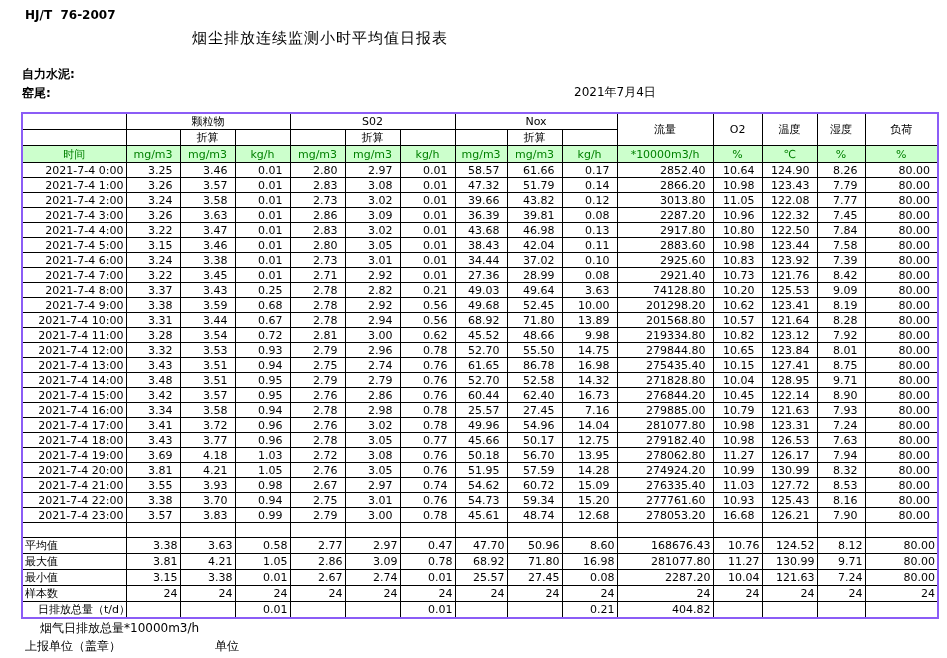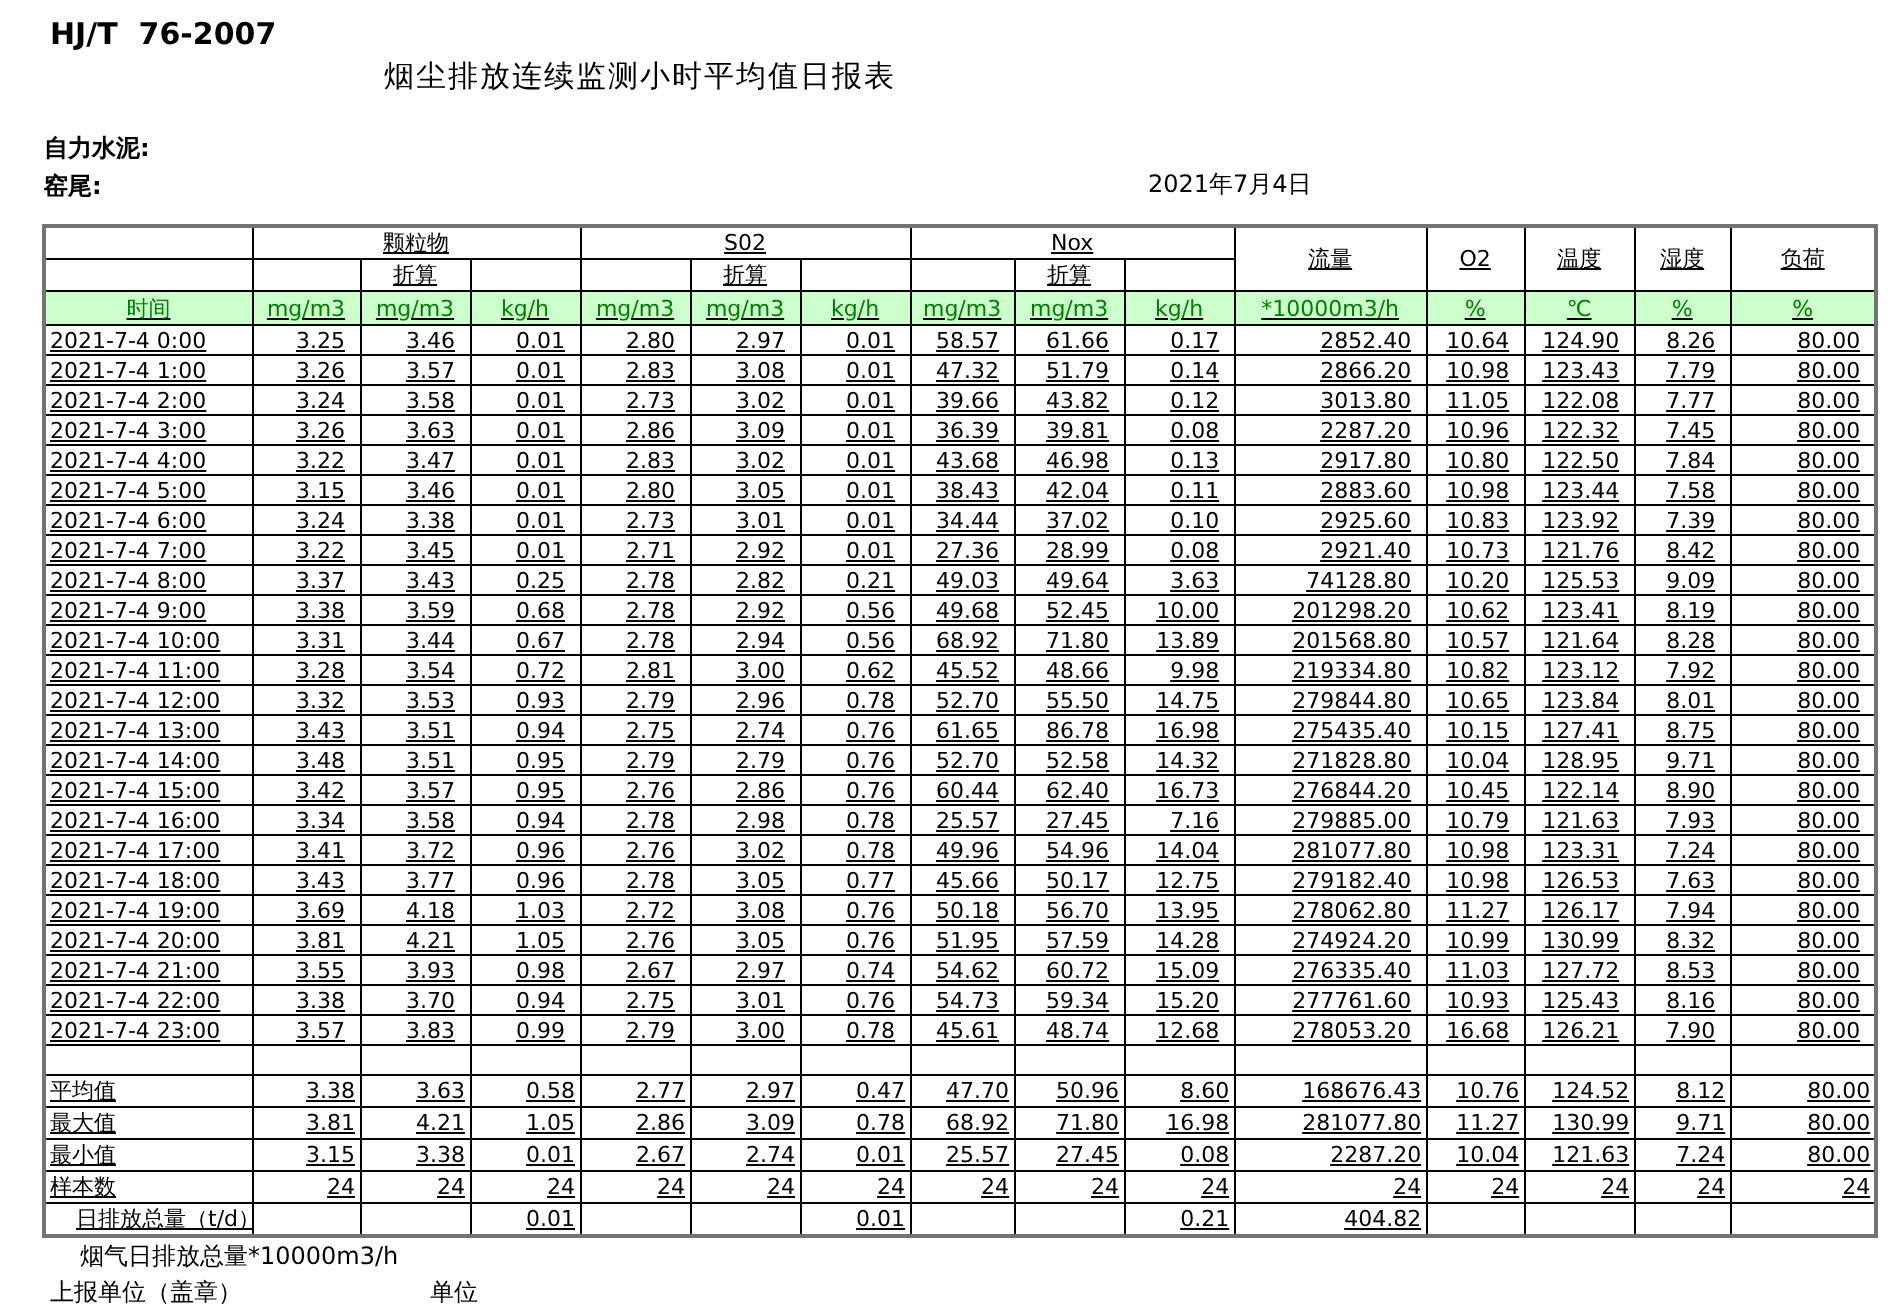--- a/index.html
+++ b/index.html
@@ -4,36 +4,36 @@
 <style>
   * { margin:0; padding:0; box-sizing:border-box; }
   html,body { background:#fff; }
   body {
     width:947px; height:658px; position:relative; overflow:hidden;
     font-family:"DejaVu Sans","Liberation Sans",sans-serif;
     color:#000;
   }
   .page { position:absolute; left:0; top:0; width:947px; height:658px; background:#fff; }
 
-  .std-no   { position:absolute; left:25px;  top:8px;  font-size:15px; font-weight:bold; white-space:pre; }
+  .std-no   { position:absolute; left:25px;  top:8px;  font-size:12px; font-weight:bold; white-space:pre; }
   .doc-title{ position:absolute; left:0;     top:29px; width:640px; text-align:center; font-size:15px; font-weight:normal; letter-spacing:1px; }
   .company  { position:absolute; left:22px;  top:66px; font-size:12px; font-weight:bold; }
   .location { position:absolute; left:22px;  top:85px; font-size:12px; font-weight:bold; }
   .rpt-date { position:absolute; left:574px; top:84px; font-size:12px; }
 
   .tablewrap { position:absolute; left:21px; top:112px; }
-  table { border-collapse:collapse; table-layout:fixed; width:917px; border:2px solid #737373;text-decoration:underline; }
+  table { border-collapse:collapse; table-layout:fixed; width:917px; border:2px solid #8b5cf6; }
   td {
     border:1px solid #000; font-size:11px; height:15px;
     padding:0 2px; overflow:hidden; white-space:nowrap; text-align:center;
     font-weight:normal;
   }
   thead tr.r1 td, thead tr.r2 td { height:14px; }
   tr.green td { background:#ccffcc; color:#008000; height:17px;text-align:center; }
-  td.time  { text-align:left; padding-right:2px; }
+  td.time  { text-align:right; padding-right:2px; }
   td.num   { text-align:right; padding-right:7px; }
   tr.summary td.num { padding-right:2px; }
   td.label { text-align:left; padding-right:2px; }
   td.label-left { text-align:left; padding-left:15px; }
 
   .foot-note  { position:absolute; left:40px; top:620px; font-size:12px; }
   .foot-stamp { position:absolute; left:25px; top:638px; font-size:12px; }
   .foot-unit  { position:absolute; left:215px; top:638px; font-size:12px; }
 </style>
 </head>

